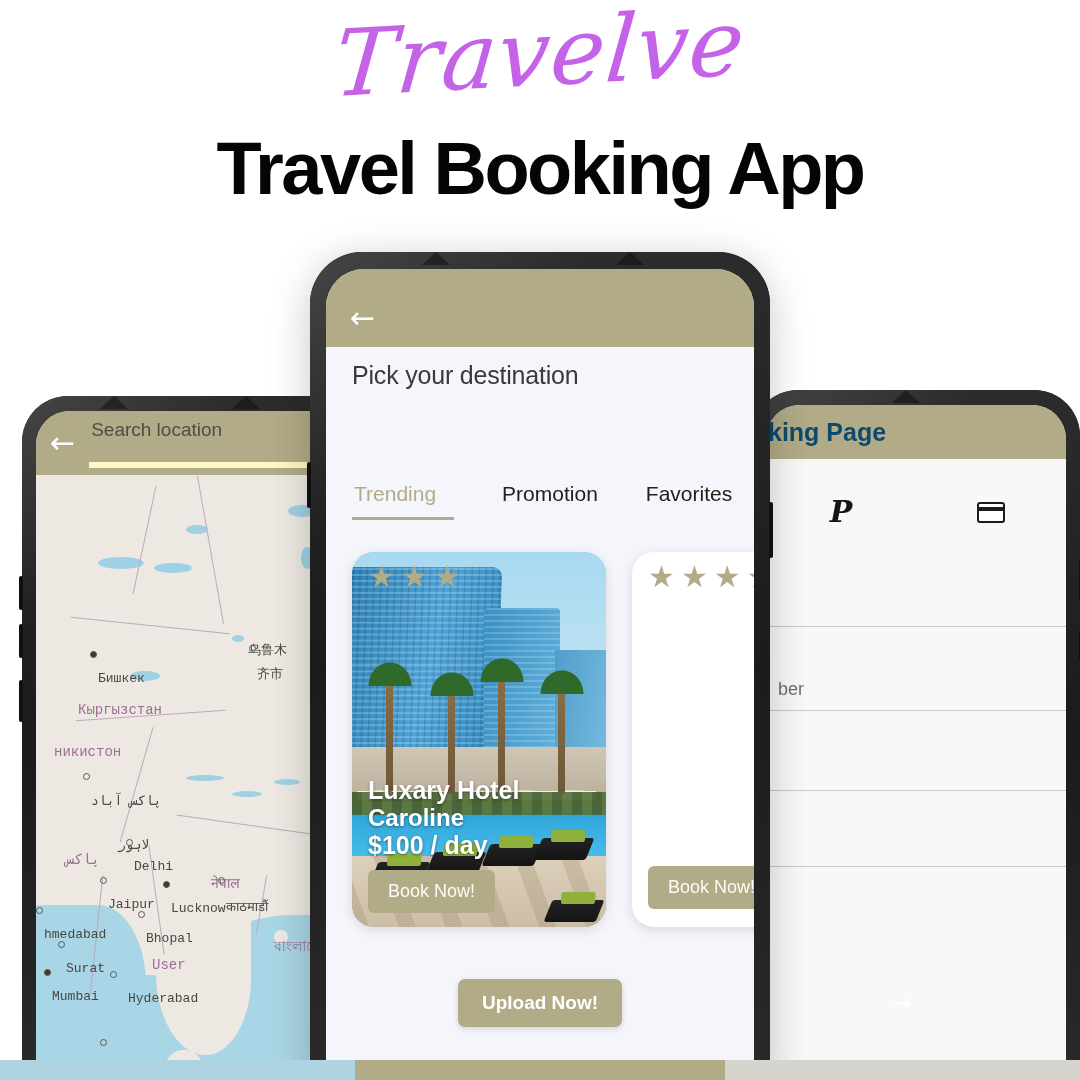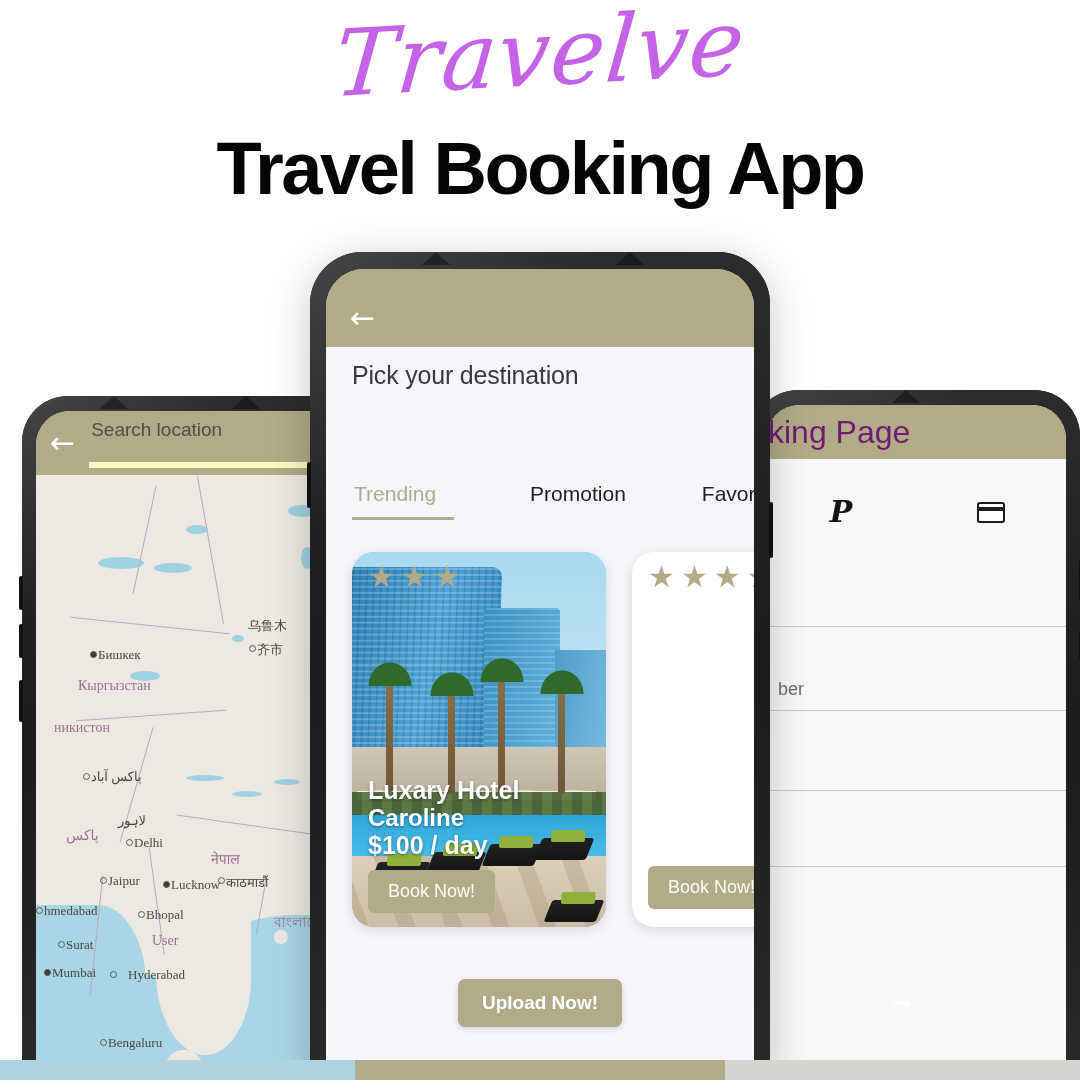--- a/index.html
+++ b/index.html
@@ -145,24 +145,25 @@
     background: #ede9e2;
     overflow: hidden;
   }
   .map-sea {
     position: absolute;
     background: #a9d6e6;
   }
   .map-lake { position: absolute; background: #9fd1e4; border-radius: 50%; }
   .map-label {
     position: absolute;
-    font-family: Liberation Serif, serif;
+    font-family: Liberation Mono, monospace;
     font-size: 13px;
     color: #4b4640;
     white-space: nowrap;
+    margin-top: 24px;
   }
   .map-label.country {
     color: #9a6f93;
     font-size: 14px;
   }
   .map-dot {
     position: absolute;
     width: 5px; height: 5px;
     border: 1px solid #5d574f;
     border-radius: 50%;
@@ -184,23 +185,23 @@
     border-radius: 34px 34px 0 0;
     background: #f8f8f8;
   }
   #right-appbar {
     position: absolute;
     left: 0; top: 0; right: 0;
     height: 54px;
     padding-left: 10px;
   }
   #right-title {
-    color: #701a75;
-    font-size: 32px;
-    font-weight: normal;
+    color: #0c4a6e;
+    font-size: 25px;
+    font-weight: bold;
     white-space: nowrap;
     margin-left: -8px;
   }
   #pay-methods {
     position: absolute;
     left: 0; top: 78px; right: 0;
     height: 58px;
     display: flex;
     align-items: center;
   }
@@ -309,21 +310,21 @@
     color: #3a3a3a;
     letter-spacing: -.2px;
     margin-top: 4px;
   }
   #tabs {
     position: absolute;
     left: 26px; right: 0;
     top: 213px;
     display: flex;
     align-items: flex-start;
-    gap: 76px;
+    gap: 48px;
   }
   .tab {
     font-size: 21px;
     color: #23201c;
     padding-bottom: 11px;
     cursor: pointer;
     white-space: nowrap;
   }
   .tab.active {
     color: #b2ab87;

